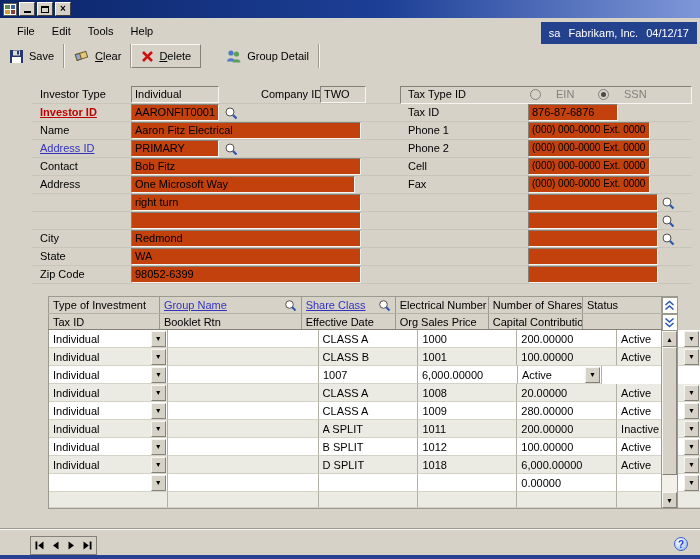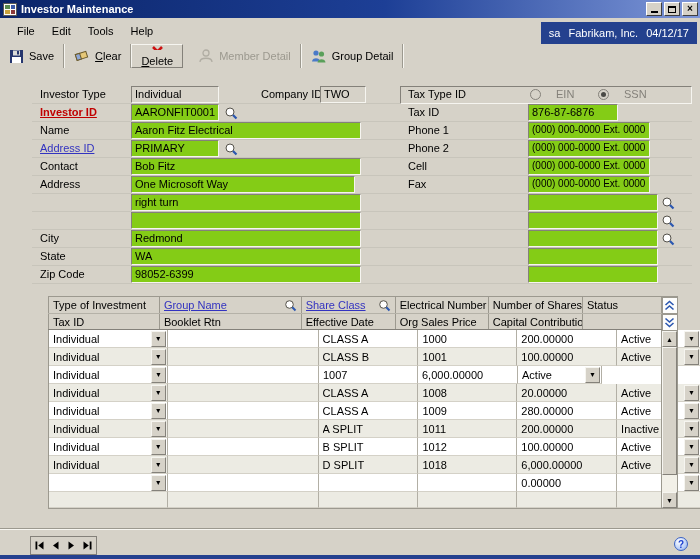--- a/index.html
+++ b/index.html
@@ -28,32 +28,32 @@
   .menu-item:first-child { margin-left:10px; }
   .session-box { position:absolute; right:3px; top:4px; height:22px; background:#24418e;
     color:#fff; display:flex; align-items:center; gap:8px; padding:0 8px; }
 
   
   .toolbar { position:absolute; left:0; top:44px; width:700px; height:24px;
     display:flex; align-items:stretch; }
   .tbtn { display:flex; align-items:center; gap:5px; padding:0 9px;
     border-right:1px solid #9c998f; box-shadow:1px 0 0 #f6f5f0; cursor:default; }
   .tbtn.bordered { border:1px solid; border-color:#f6f5f0 #84817a #84817a #f6f5f0;
-    box-shadow:none; margin-right:6px;flex-direction:column; }
+    box-shadow:none; margin-right:15px; }
   .tbtn.disabled { color:#9c998f; }
   .u-first::first-letter { text-decoration:underline; }
 
   
   .frow { position:absolute; height:18px; border-bottom:1px solid #c8c5bb; }
   .lp { left:8px; width:383px;margin-left:24px; }
   .rp { left:400px; width:292px; }
   .flabel { position:absolute; left:8px; top:2px; white-space:nowrap; }
   .flabel.red { color:#c00000; font-weight:bold; text-decoration:underline; }
   .flabel.blue { color:#3333c0; text-decoration:underline; }
-  .ffield { position:absolute; top:0; height:17px; background:#84cc16; border:1px solid;
+  .ffield { position:absolute; top:0; height:17px; background:#c2410c; border:1px solid;
     border-color:#84817a #f6f5f0 #f6f5f0 #84817a; padding:1px 3px; overflow:hidden;
     white-space:nowrap; }
   .ffield.ro { background:#d6d2c8; }
   .lookup-btn { position:absolute; top:0; width:17px; height:17px; display:flex;
     align-items:center; justify-content:center; cursor:default; }
   .taxtype-band { position:absolute; left:0; top:0; width:292px; height:18px;
     border:1px solid; border-color:#84817a #f6f5f0 #f6f5f0 #84817a; }
   .radio-opt { position:absolute; top:2px; display:flex; align-items:center; gap:15px;
     color:#84817a; }
   .radio { width:11px; height:11px; border-radius:50%; background:#d6d2c8;
@@ -118,21 +118,20 @@
 <div class="window">
 
   <div class="titlebar">
     <svg width="14" height="13" aria-hidden="true">
       <rect x="0.5" y="0.5" width="13" height="12" fill="#fdfdfb" stroke="#5a5a55"></rect>
       <rect x="2" y="2" width="5" height="4" fill="#5a8c4e"></rect>
       <rect x="8" y="2" width="4" height="4" fill="#3a5aa8"></rect>
       <rect x="2" y="7" width="5" height="4" fill="#c8a23c"></rect>
       <rect x="8" y="7" width="4" height="4" fill="#8c3a3a"></rect>
     </svg>
-    <span class="title-text">Investor Maintenance</span>
     <span class="winbtn">
         <span class="min-glyph"></span>
       </span>
     <span class="winbtn max">
         <span class="max-glyph"></span>
       </span>
     <span class="winbtn close">
         <span>×</span>
       </span>
   </div>
@@ -166,27 +165,20 @@
           <rect x="3" y="4" width="4.5" height="6" fill="#8fa8d8" stroke="#6b5a2a"></rect>
         </g>
       </svg>
       <span class="u-first">Clear</span>
     </span>
     <span class="tbtn bordered">
       <svg width="13" height="13" aria-hidden="true">
         <path d="M2 2 L11 11 M11 2 L2 11" stroke="#cc1111" stroke-width="2.6"></path>
       </svg>
       <span class="u-first">Delete</span>
-    </span>
-    <span class="tbtn disabled">
-      <svg width="16" height="14" aria-hidden="true">
-        <circle cx="8" cy="4" r="3" fill="none" stroke="#b0ada3" stroke-width="1.3"></circle>
-        <path d="M2 13 c0-5 12-5 12 0" fill="none" stroke="#b0ada3" stroke-width="1.3"></path>
-      </svg>
-      <span>Member Detail</span>
     </span>
     <span class="tbtn">
       <svg width="17" height="14" aria-hidden="true">
         <circle cx="6" cy="4" r="2.6" fill="#4a7ac8"></circle>
         <path d="M2 12.5 c0-4.5 8-4.5 8 0 z" fill="#4a7ac8"></path>
         <circle cx="11.5" cy="5" r="2.6" fill="#5aa05a"></circle>
         <path d="M7.5 13.5 c0-4.5 8-4.5 8 0 z" fill="#5aa05a"></path>
       </svg>
       <span>Group Detail</span>
     </span>

